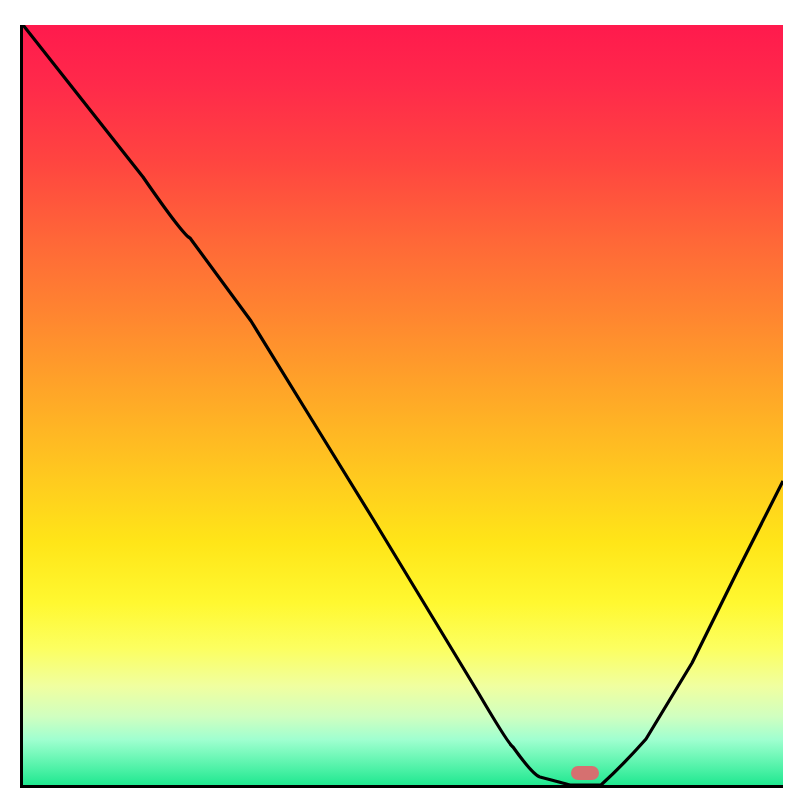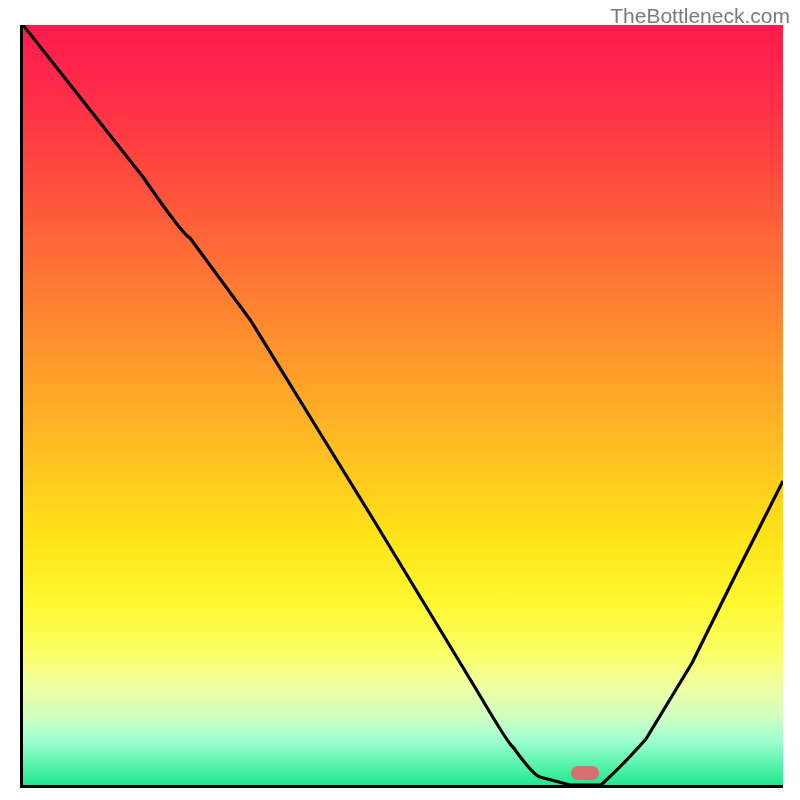--- a/index.html
+++ b/index.html
@@ -72,21 +72,20 @@
     height: 14px;
     background: #d67070;
     border-radius: 7px;
     transform: translate(-50%, -50%);
   }
 </style>
 </head>
 <body>
 
 <div class="container">
-  <div class="watermark">TheBottleneck.com</div>
 
   <div class="plot-area">
     <div class="gradient-bg"></div>
 
     <svg class="curve-svg" viewBox="0 0 760 760" preserveAspectRatio="none">
       <path d="M 0 0
                L 60 76
                L 120 152
                Q 160 210 167 213
                L 228 296

